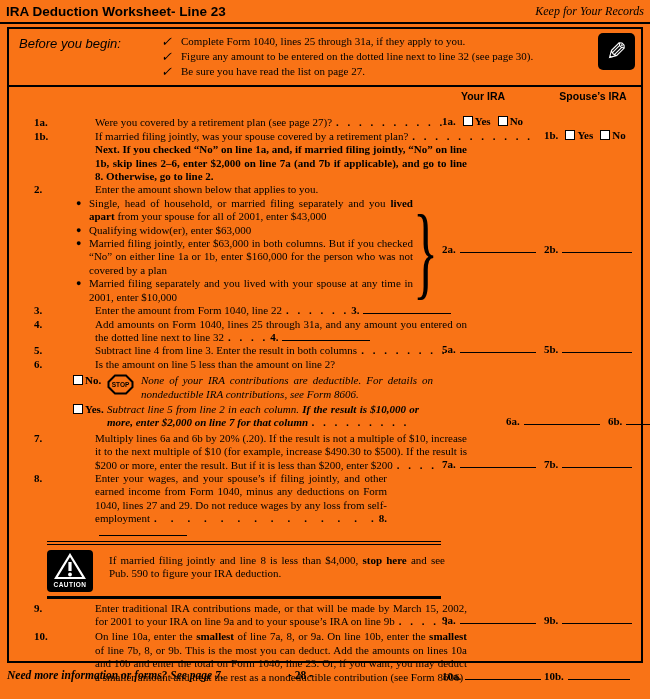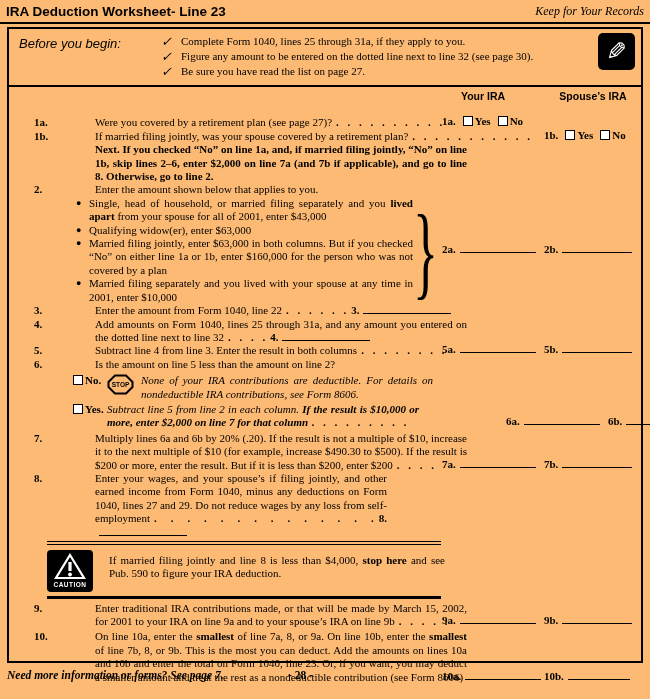--- a/index.html
+++ b/index.html
@@ -1,18 +1,18 @@
 <!DOCTYPE html>
 <html><head>
 <meta charset="utf-8">
 <style>
   * { margin:0; padding:0; box-sizing:border-box; }
   html,body { background:#fff; }
   .page {
-    width:650px; height:699px; background:#fdba74; color:#000;
+    width:650px; height:699px; background:#f97316; color:#000;
     font-family:"Liberation Serif", serif; font-size:11px; line-height:13.4px;
     overflow:hidden; position:relative;
   }
   
   .pagehead { display:flex; justify-content:space-between; align-items:flex-end; padding:5px 6px 3px 6px; }
   .pagehead .title { font-family:"Liberation Sans", sans-serif; font-weight:bold; font-size:13.5px; }
   .pagehead .keep { font-style:italic; font-weight:normal; font-size:12px; }
   .toprule { height:2px; background:#000; margin:1px 0 3px 0; }
 
   

